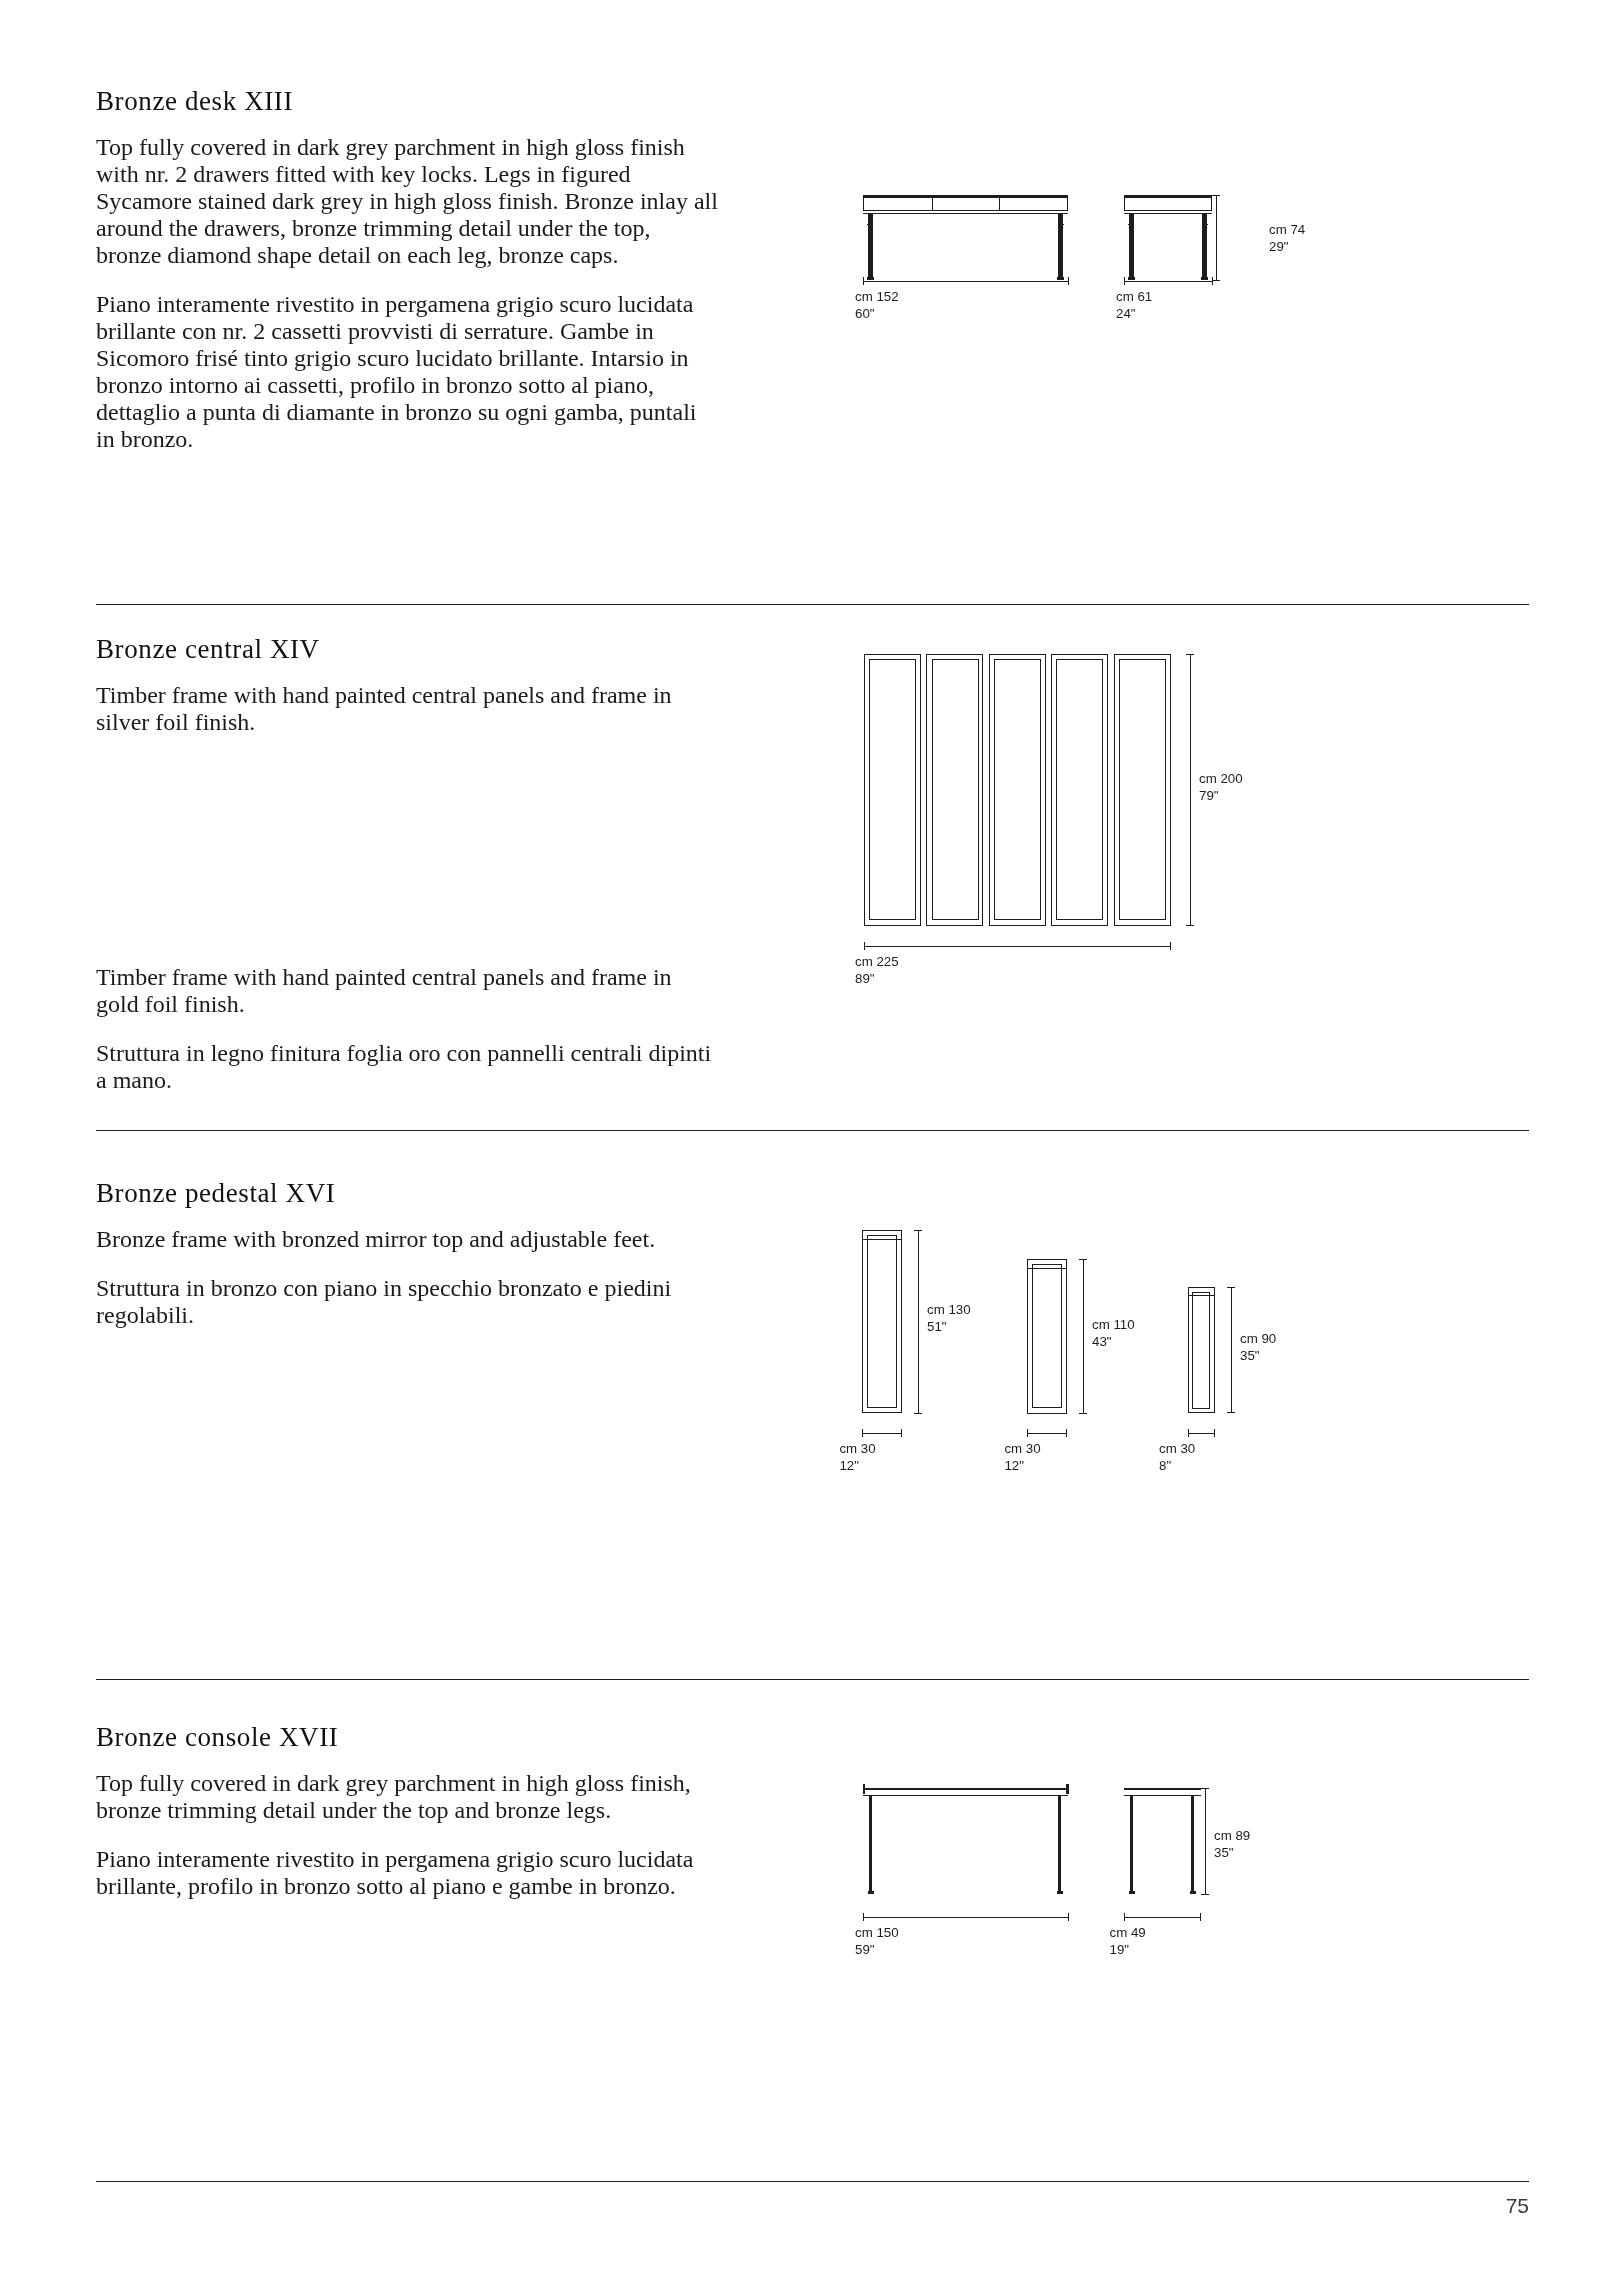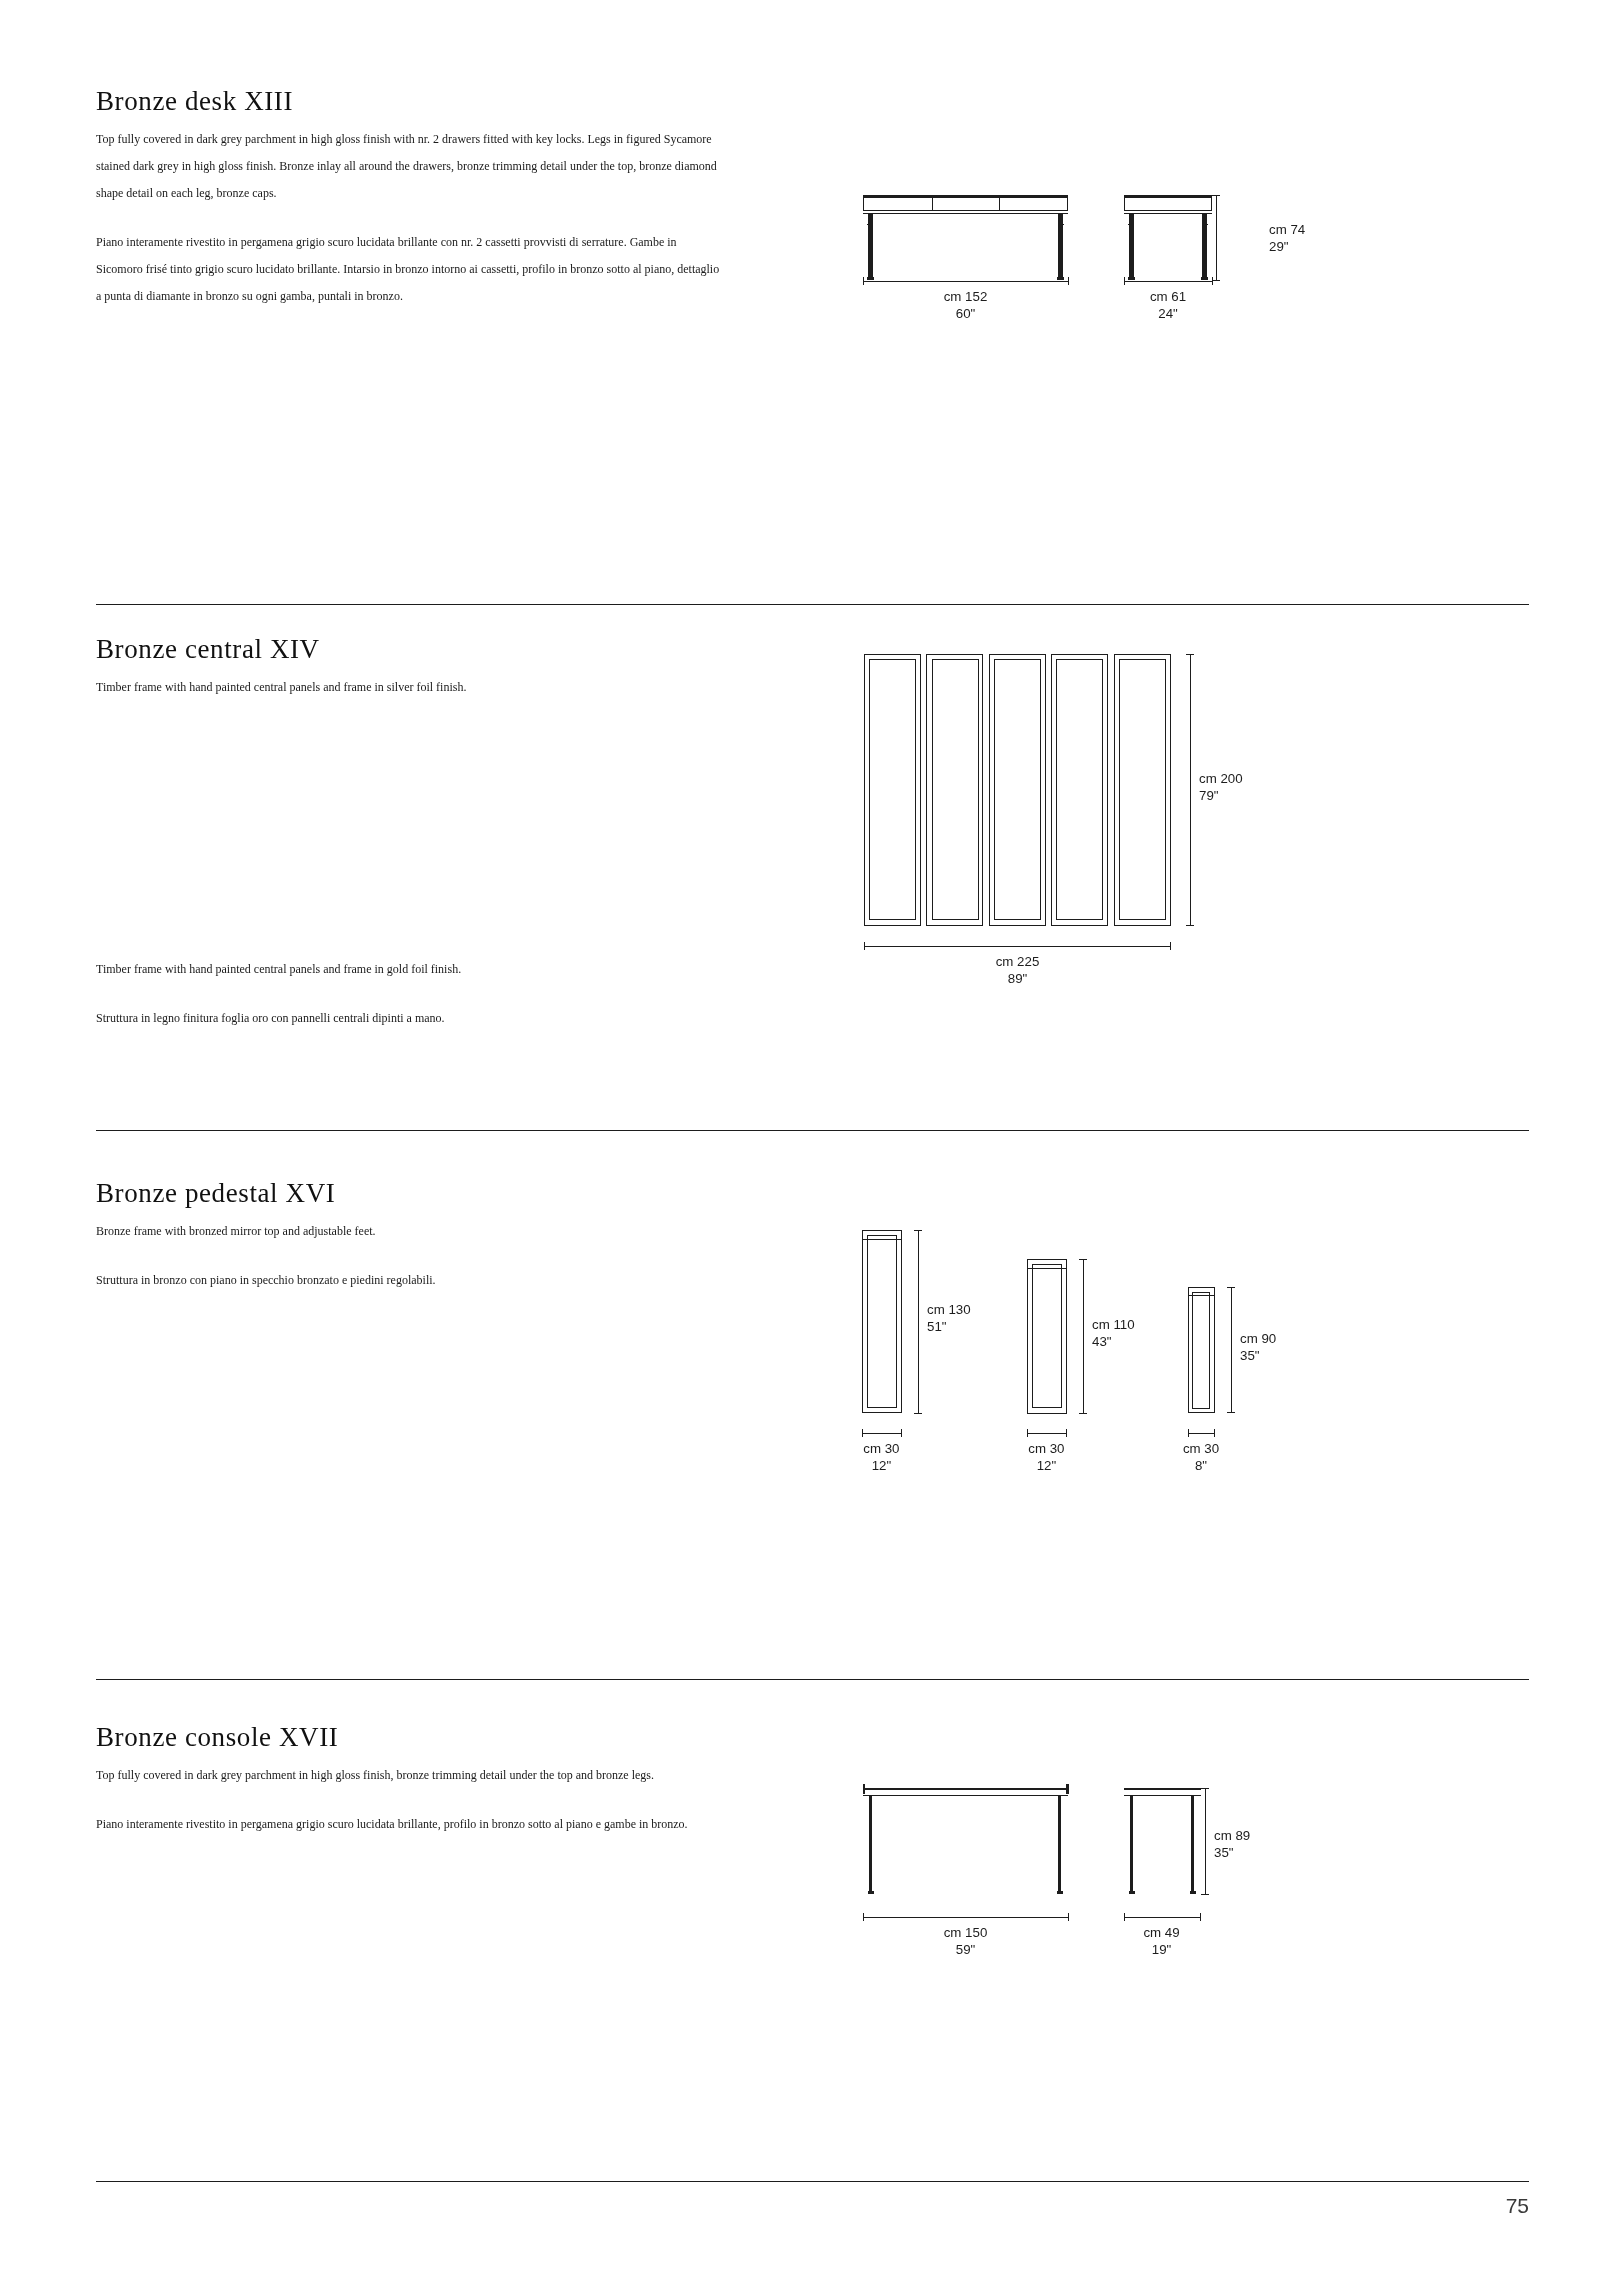--- a/index.html
+++ b/index.html
@@ -44,40 +44,40 @@
     letter-spacing: 0.6px;
     color: #111;
     margin: 0 0 9px 0;
     font-weight: normal;
   }
   .body-col {
     width: 624px;
   }
   .para {
     font-family: "Liberation Serif", serif;
-    font-size: 12px;
+    font-size: 24px;
     line-height: 27px;
     color: #1a1a1a;
-    margin: 0 0 22px 0;
+    margin: 8px 0 22px 0;
   }
   .para:last-child { margin-bottom: 0; }
 
   
   .draw-area {
     position: absolute;
   }
   .dimlabel {
     position: absolute;
     font-family: "Liberation Sans", sans-serif;
     font-size: 13.3px;
     line-height: 17px;
     color: #1d1d1d;
     white-space: nowrap;
   }
-  .dimlabel.center { text-align: center; }
+  .dimlabel.center { }
   .dimline {
     position: absolute;
     background: #1d1d1d;
   }
   .tick {
     position: absolute;
     background: #1d1d1d;
   }
 
   

